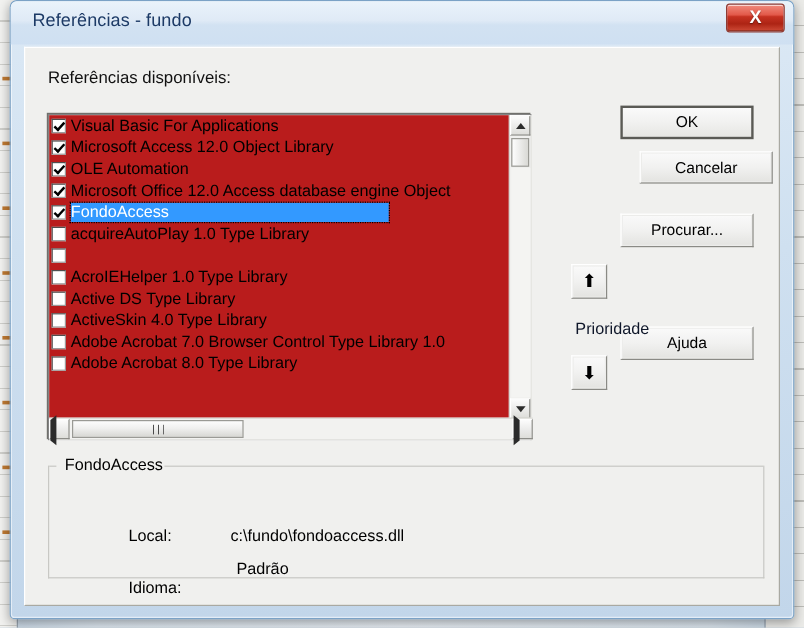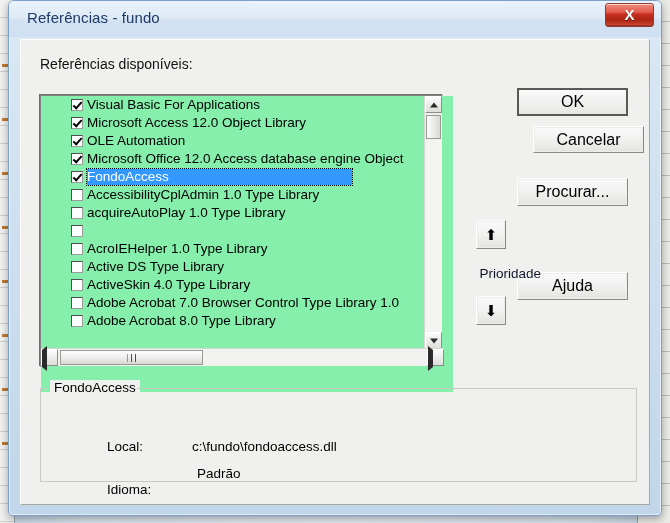--- a/index.html
+++ b/index.html
@@ -142,24 +142,23 @@
     background: #ffffff;
     border: 1px solid #848484;
     border-right-color: #d8d8d4;
     border-bottom-color: #d8d8d4;
     box-shadow: -1px -1px 0 #70706c;
   }
   #list-viewport {
     position: absolute;
     left: 0; top: 0;
     width: 384px;
-    height: 296px;
+    height: 253px;
     overflow: hidden;
-    background: #86efac;
-    padding-left: 28px;
+    background: #b91c1c;
   }
   .ref-row {
     display: flex;
     align-items: center;
     height: 18px;
     padding-left: 2px;
     box-sizing: border-box;
     white-space: nowrap;
   }
   .ref-row .cb {
@@ -297,21 +296,21 @@
 
   
   .btn {
     position: absolute;
     box-sizing: border-box;
     background: linear-gradient(180deg,#fafafa 0%, #f1f1f0 50%, #e3e3e0 100%);
     border: 1px solid #ffffff;
     border-right-color: #8a8a85;
     border-bottom-color: #8a8a85;
     box-shadow: 0 0 0 1px #ececea inset;
-    font-size: 16px;
+    font-size: 13px;
     color: #000000;
     text-align: center;
     cursor: pointer;
     font-family: "Liberation Sans", sans-serif;
   }
   .btn.default {
     border: 2px solid #5a5a55;
     box-shadow: none;
     background: linear-gradient(180deg,#fafafa 0%, #f1f1f0 50%, #e6e6e3 100%);
   }
@@ -449,24 +448,20 @@
           <div class="ref-row">
             <span class="cb checked"></span>
             <span class="lbl">Microsoft Office 12.0 Access database engine Object</span>
           </div>
           <div class="ref-row selected">
             <span class="cb checked"></span>
             <span class="lbl">FondoAccess</span>
           </div>
           <div class="ref-row">
             <span class="cb"></span>
-            <span class="lbl">AccessibilityCplAdmin 1.0 Type Library</span>
-          </div>
-          <div class="ref-row">
-            <span class="cb"></span>
             <span class="lbl">acquireAutoPlay 1.0 Type Library</span>
           </div>
           <div class="ref-row">
             <span class="cb"></span>
           </div>
           <div class="ref-row">
             <span class="cb"></span>
             <span class="lbl">AcroIEHelper 1.0 Type Library</span>
           </div>
           <div class="ref-row">

